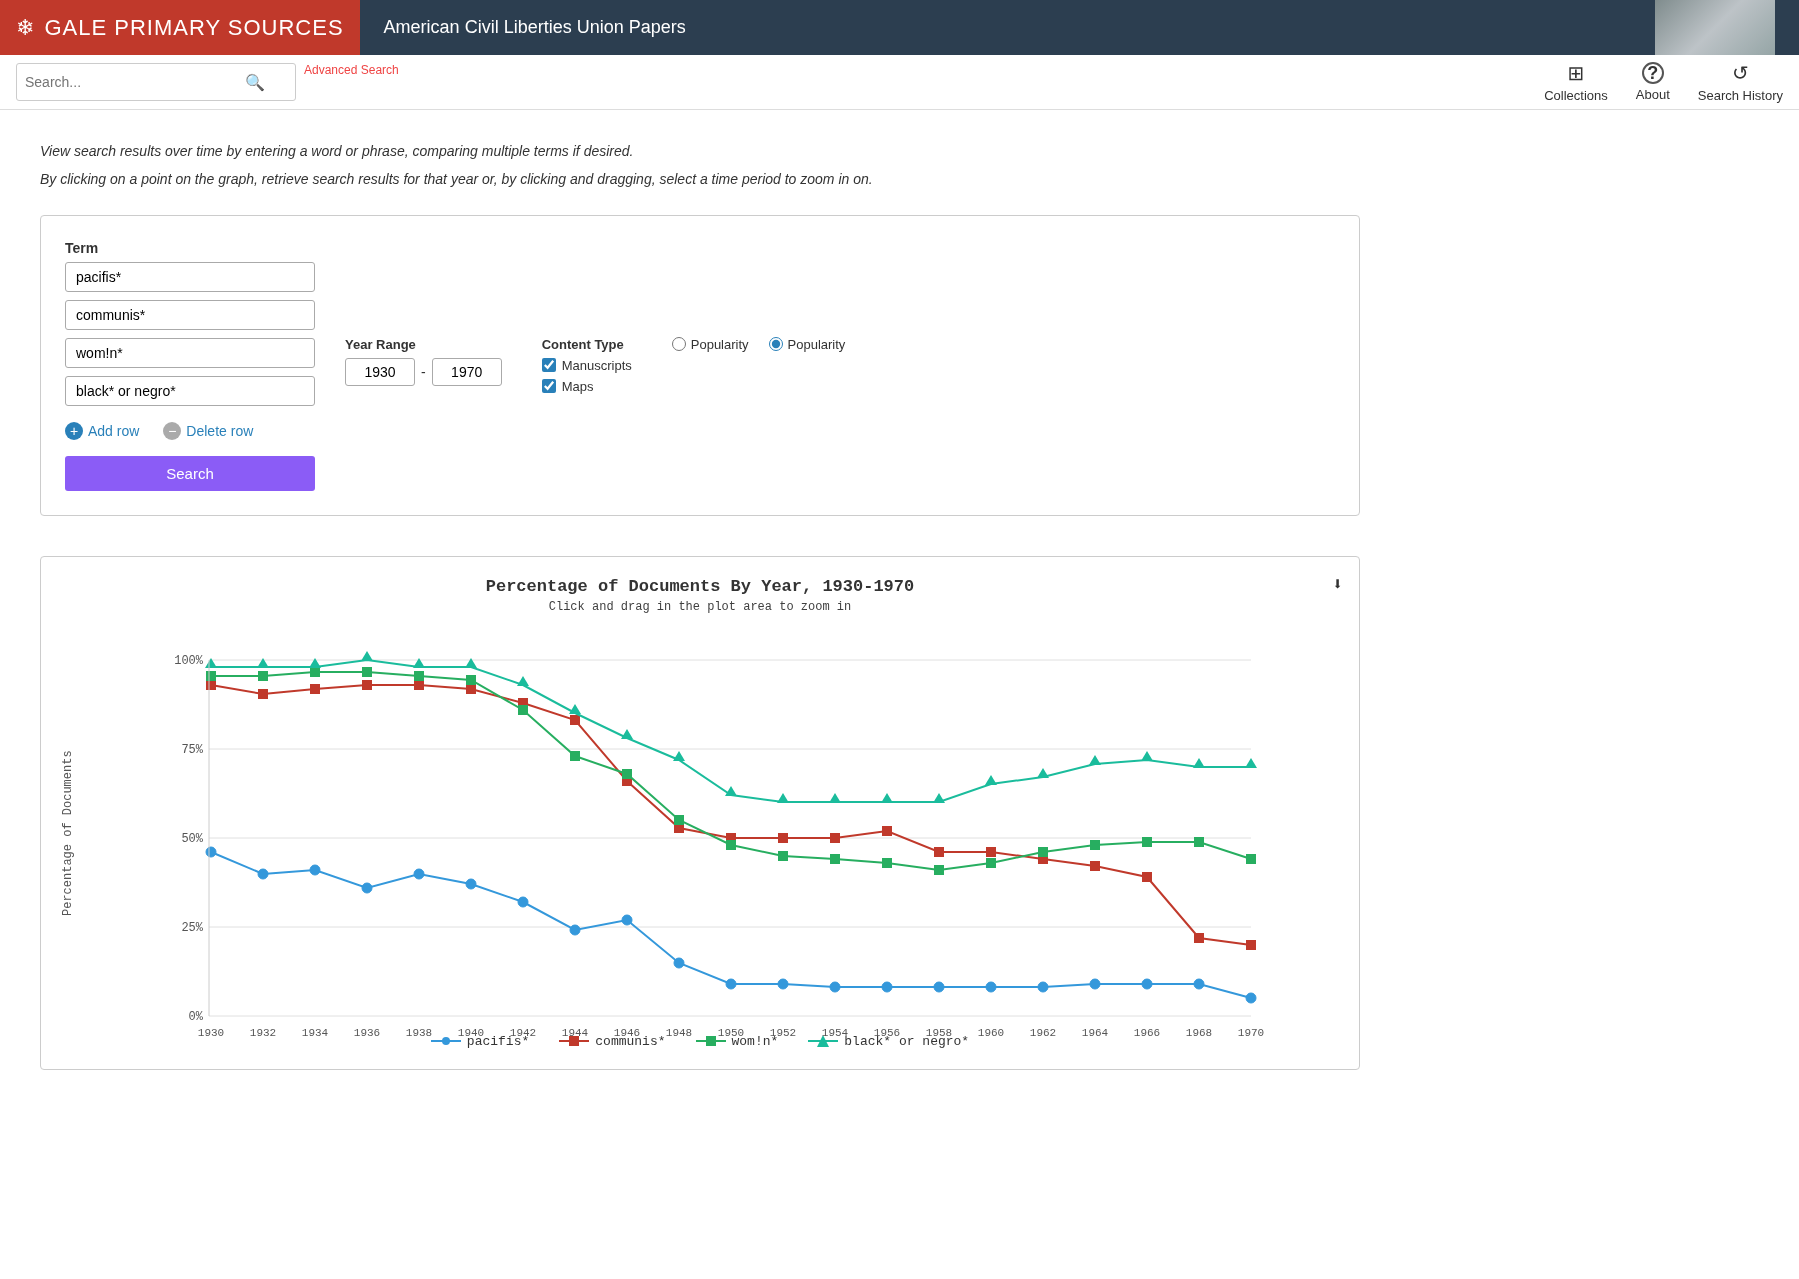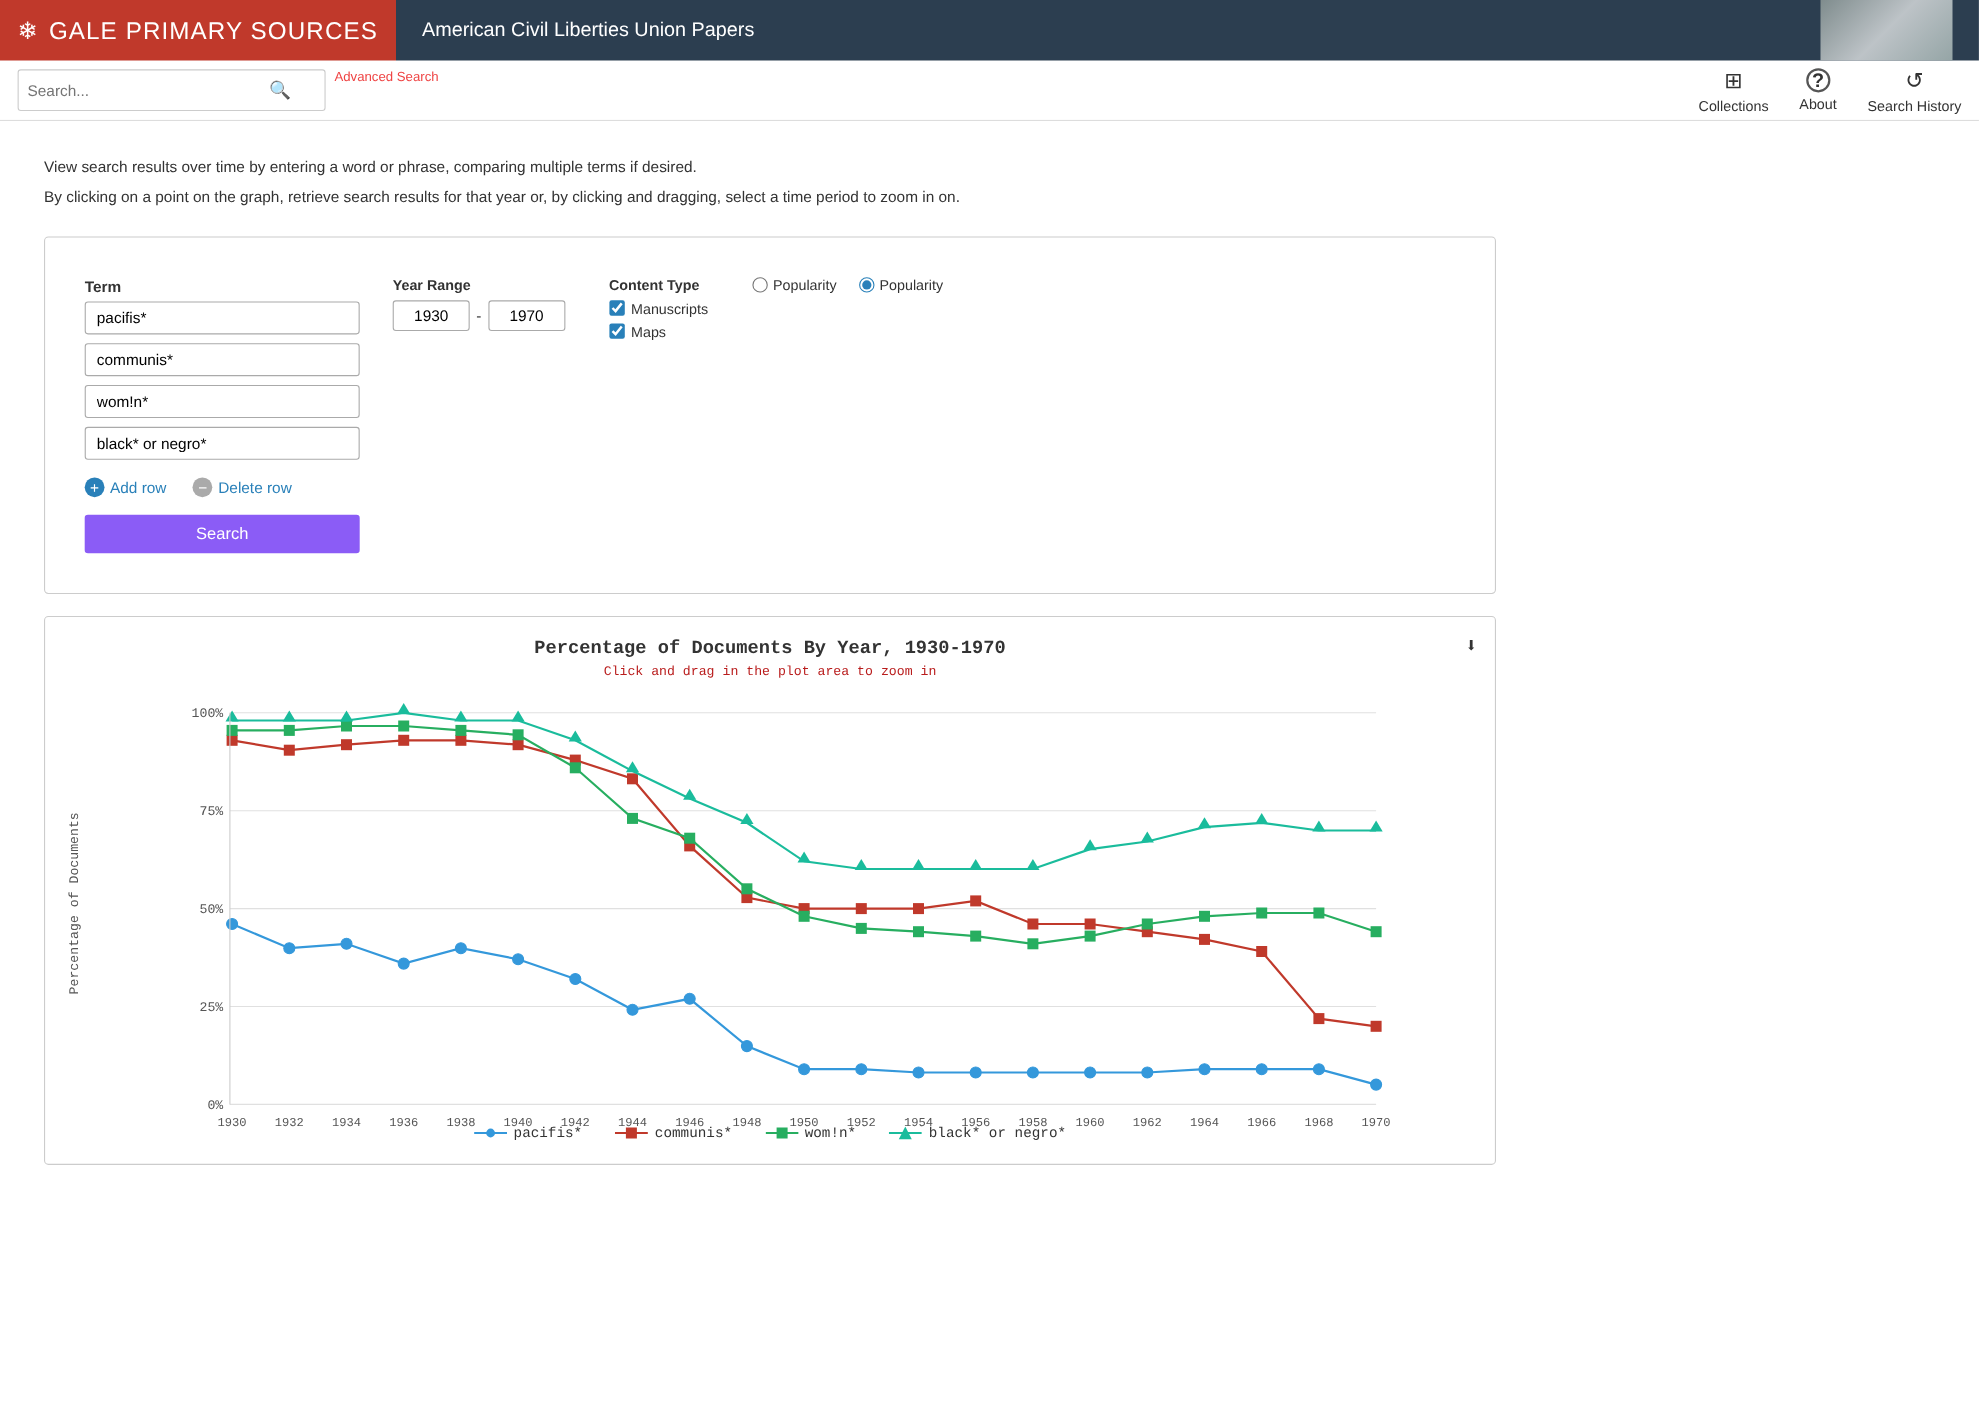--- a/index.html
+++ b/index.html
@@ -114,31 +114,32 @@
       font-size: 38px;
       font-weight: bold;
       margin-bottom: 12px;
       color: #111;
     }
     .page-desc {
       font-size: 14px;
       color: #333;
       line-height: 1.6;
       margin-bottom: 6px;
+      font-style: italic;
     }
 
     
     .tf-form {
       border: 1px solid #ccc;
       border-radius: 4px;
-      padding: 36px;
+      padding: 24px;
       margin-top: 24px;
-      margin-bottom: 20px;
-      display: flex;
-      align-items: flex-start;
+      margin-bottom: 40px;
+      display: flex;
+      align-items: center;
       gap: 30px;
     }
     .term-section {
       display: flex;
       flex-direction: column;
       gap: 0;
     }
     .term-label {
       font-size: 14px;
       font-weight: bold;
@@ -285,22 +286,22 @@
     }
     .chart-title {
       text-align: center;
       font-size: 17px;
       font-weight: bold;
       margin-bottom: 4px;
     }
     .chart-subtitle {
       text-align: center;
       font-size: 12px;
-      color: #b91c1c;
-      margin-bottom: 16px;
+      color: #404040;
+      margin-bottom: 32px;
     }
     .chart-download {
       position: absolute;
       top: 16px;
       right: 16px;
       font-size: 18px;
       cursor: pointer;
       color: #333;
     }
     .chart-area {

